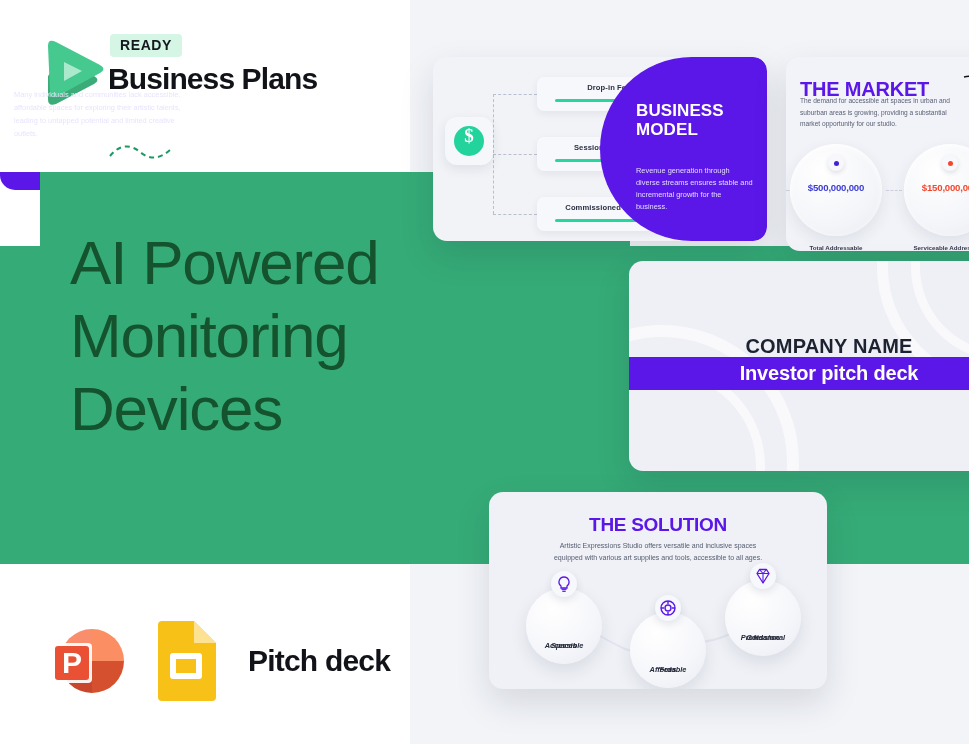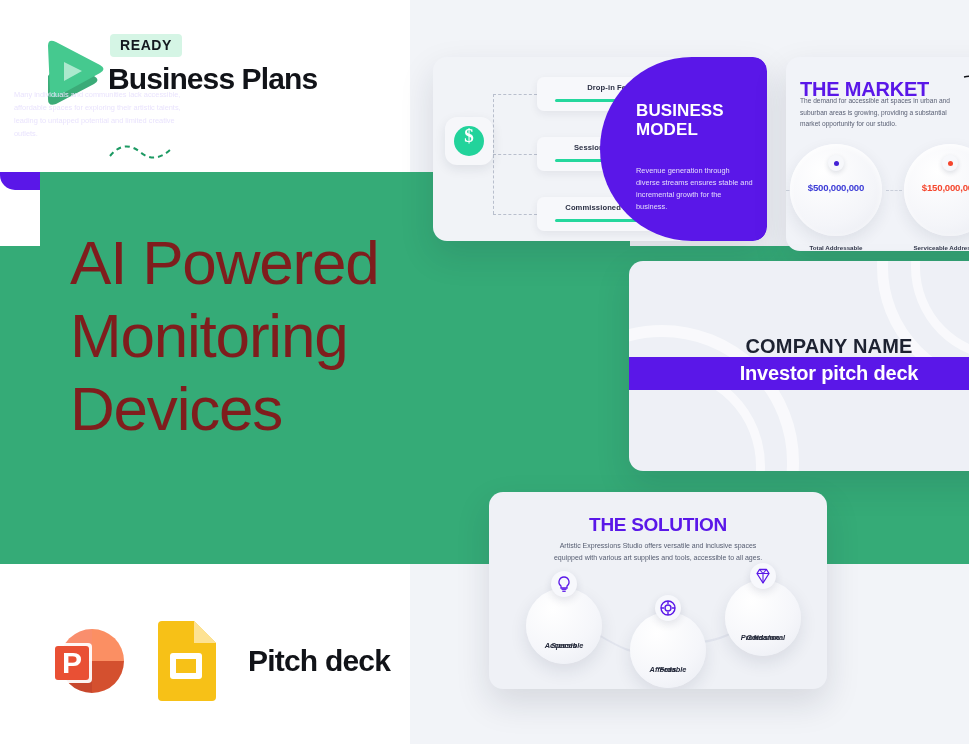--- a/index.html
+++ b/index.html
@@ -43,21 +43,21 @@
   }
   .logo-title{
     position:absolute;left:70px;top:28px;
     font-size:30px;font-weight:700;color:#111318;letter-spacing:-.9px;
     white-space:nowrap;
   }
 
   
   .hero-title{
     position:absolute;left:70px;top:226px;width:400px;
-    color:#7f1d1d;font-size:62px;line-height:1.18;font-weight:400;
+    color:#14532d;font-size:62px;line-height:1.18;font-weight:400;
     letter-spacing:-1.2px;
   }
   .hero-title span{display:block;}
 
   
   .bottom-strip{position:absolute;left:42px;top:616px;height:90px;display:flex;align-items:center;gap:22px;}
   .ppt-ico{position:relative;width:88px;height:88px;}
   .slides-ico{position:relative;width:68px;height:84px;}
   .pitch-label{font-size:30px;font-weight:700;color:#111318;letter-spacing:-.8px;margin-left:6px;}
 

